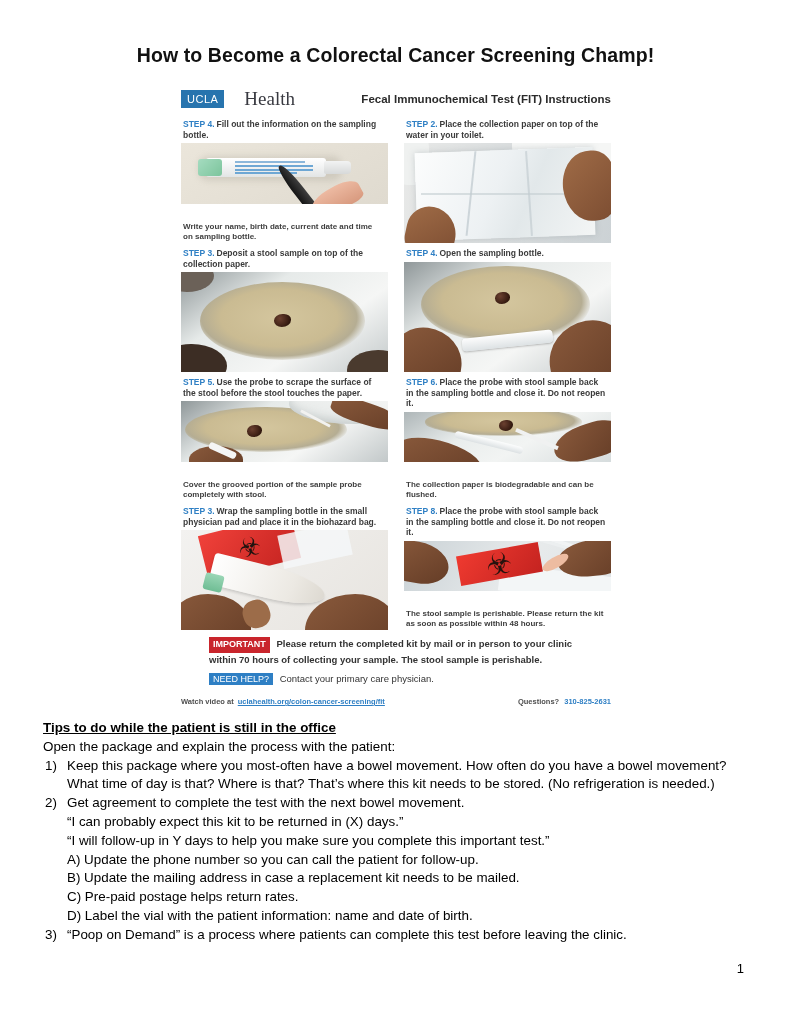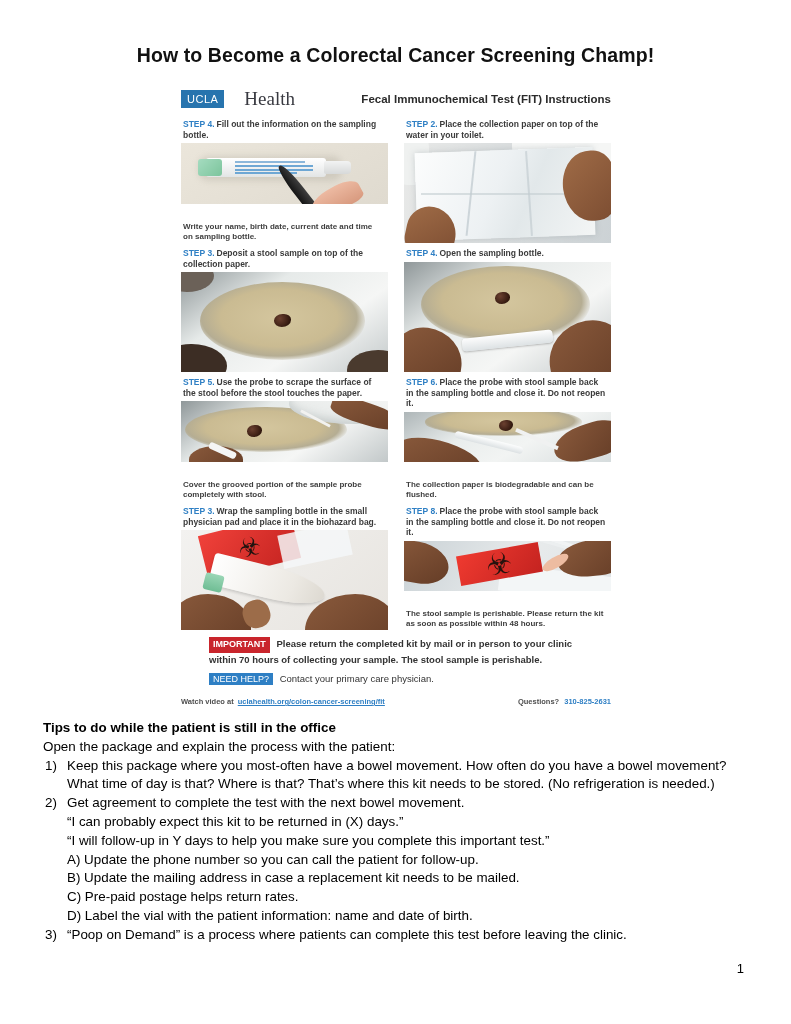--- a/index.html
+++ b/index.html
@@ -105,21 +105,21 @@
   .badge{display:inline-block;color:#fff;padding:1px 4px;font-size:9px;margin-right:4px}
   .badge-red{background:var(--important-red,#C9252C)}
   .badge-blue{background:var(--help-blue,#2E7FC4)}
   .needhelp{margin:7px 0 12px 28px;font-size:9.5px;font-weight:400;color:#333}
 
   .flyer-footer{margin-top:12px;display:flex;justify-content:space-between;font-size:7.5px;font-weight:700;color:#4f4f4f}
   .ff-link{color:var(--link-blue,#2E7FC4);text-decoration:underline;cursor:pointer;margin-left:2px}
   .ff-phone{color:var(--link-blue,#2E7FC4);margin-left:3px}
 
   .tips{margin:13px 36px 0 43px;font-size:13.4px;line-height:18.8px;color:#000}
-  .tips-heading{font-weight:700;}
+  .tips-heading{font-weight:700;text-decoration:underline}
   .tip-item{display:flex}
   .tip-num{flex:0 0 22px;padding-left:2px}
   .tip-lines{flex:1}
   .tip-lines div{white-space:nowrap}
 
   .page-num{position:absolute;right:47px;bottom:48px;font-size:13px;color:#000}
 </style>
 </head>
 <body>
 

